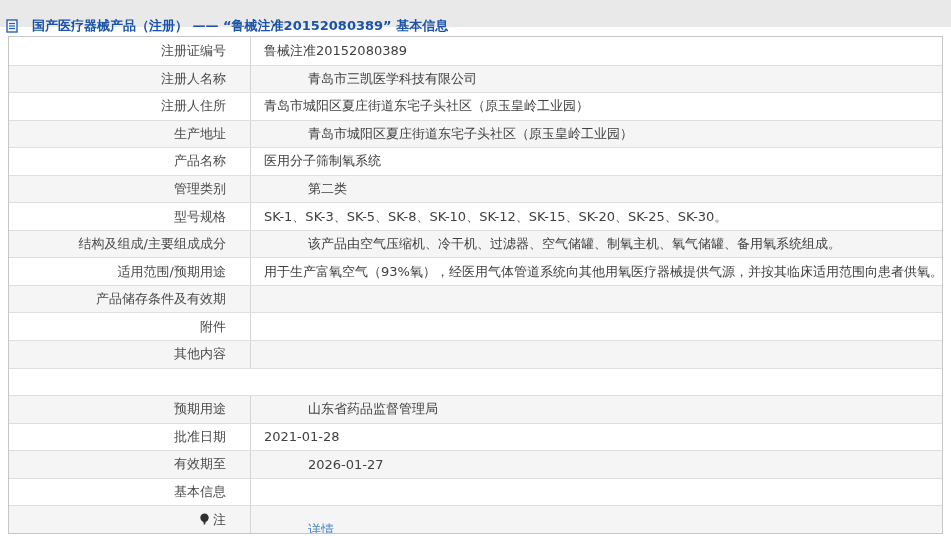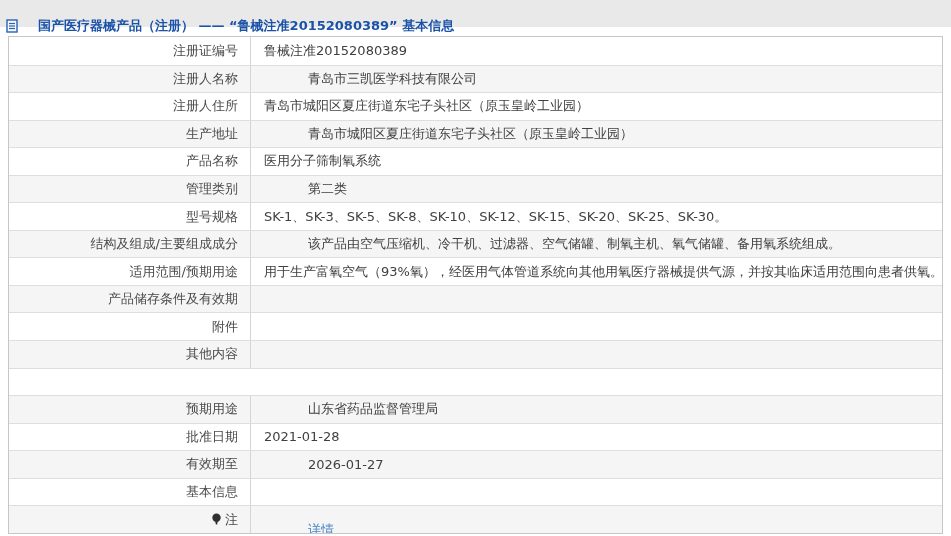--- a/index.html
+++ b/index.html
@@ -18,21 +18,21 @@
   .header-band {
     width: 951px; height: 27px;
     background: var(--band_gray);
     display: flex; align-items: center;
     padding-left: 6px;
   }
   .page-title {
     color: var(--title_blue);
     font-size: 13px;
     font-weight: bold;
-    display: flex; align-items: center; gap: 20px;
+    display: flex; align-items: center; gap: 14px;
     white-space: nowrap;
     margin-top: 24px;
   }
   .doc-icon { display: inline-flex; flex: 0 0 auto; }
   .info-table {
     position: absolute;
     left: 8px; top: 36px;
     width: 935px;
     border: 1px solid #c6c6c6;
     background: #ffffff;
@@ -47,21 +47,21 @@
   .info-row:first-child { border-top: none; }
   .info-row.striped { background: var(--stripe_gray); gap: 44px; }
   .cell-label {
     width: 242px;
     flex: 0 0 242px;
     border-right: 1px solid #d5d5d5;
     display: flex;
     align-items: center;
     justify-content: flex-end;
     gap: 3px;
-    padding-right: 12px;
+    padding-right: 24px;
     font-size: 13px;
     color: #4a4a4a;
     white-space: nowrap;
   }
   .cell-value {
     flex: 1;
     display: flex;
     align-items: center;
     padding-left: 13px;
     padding-right: 6px;

